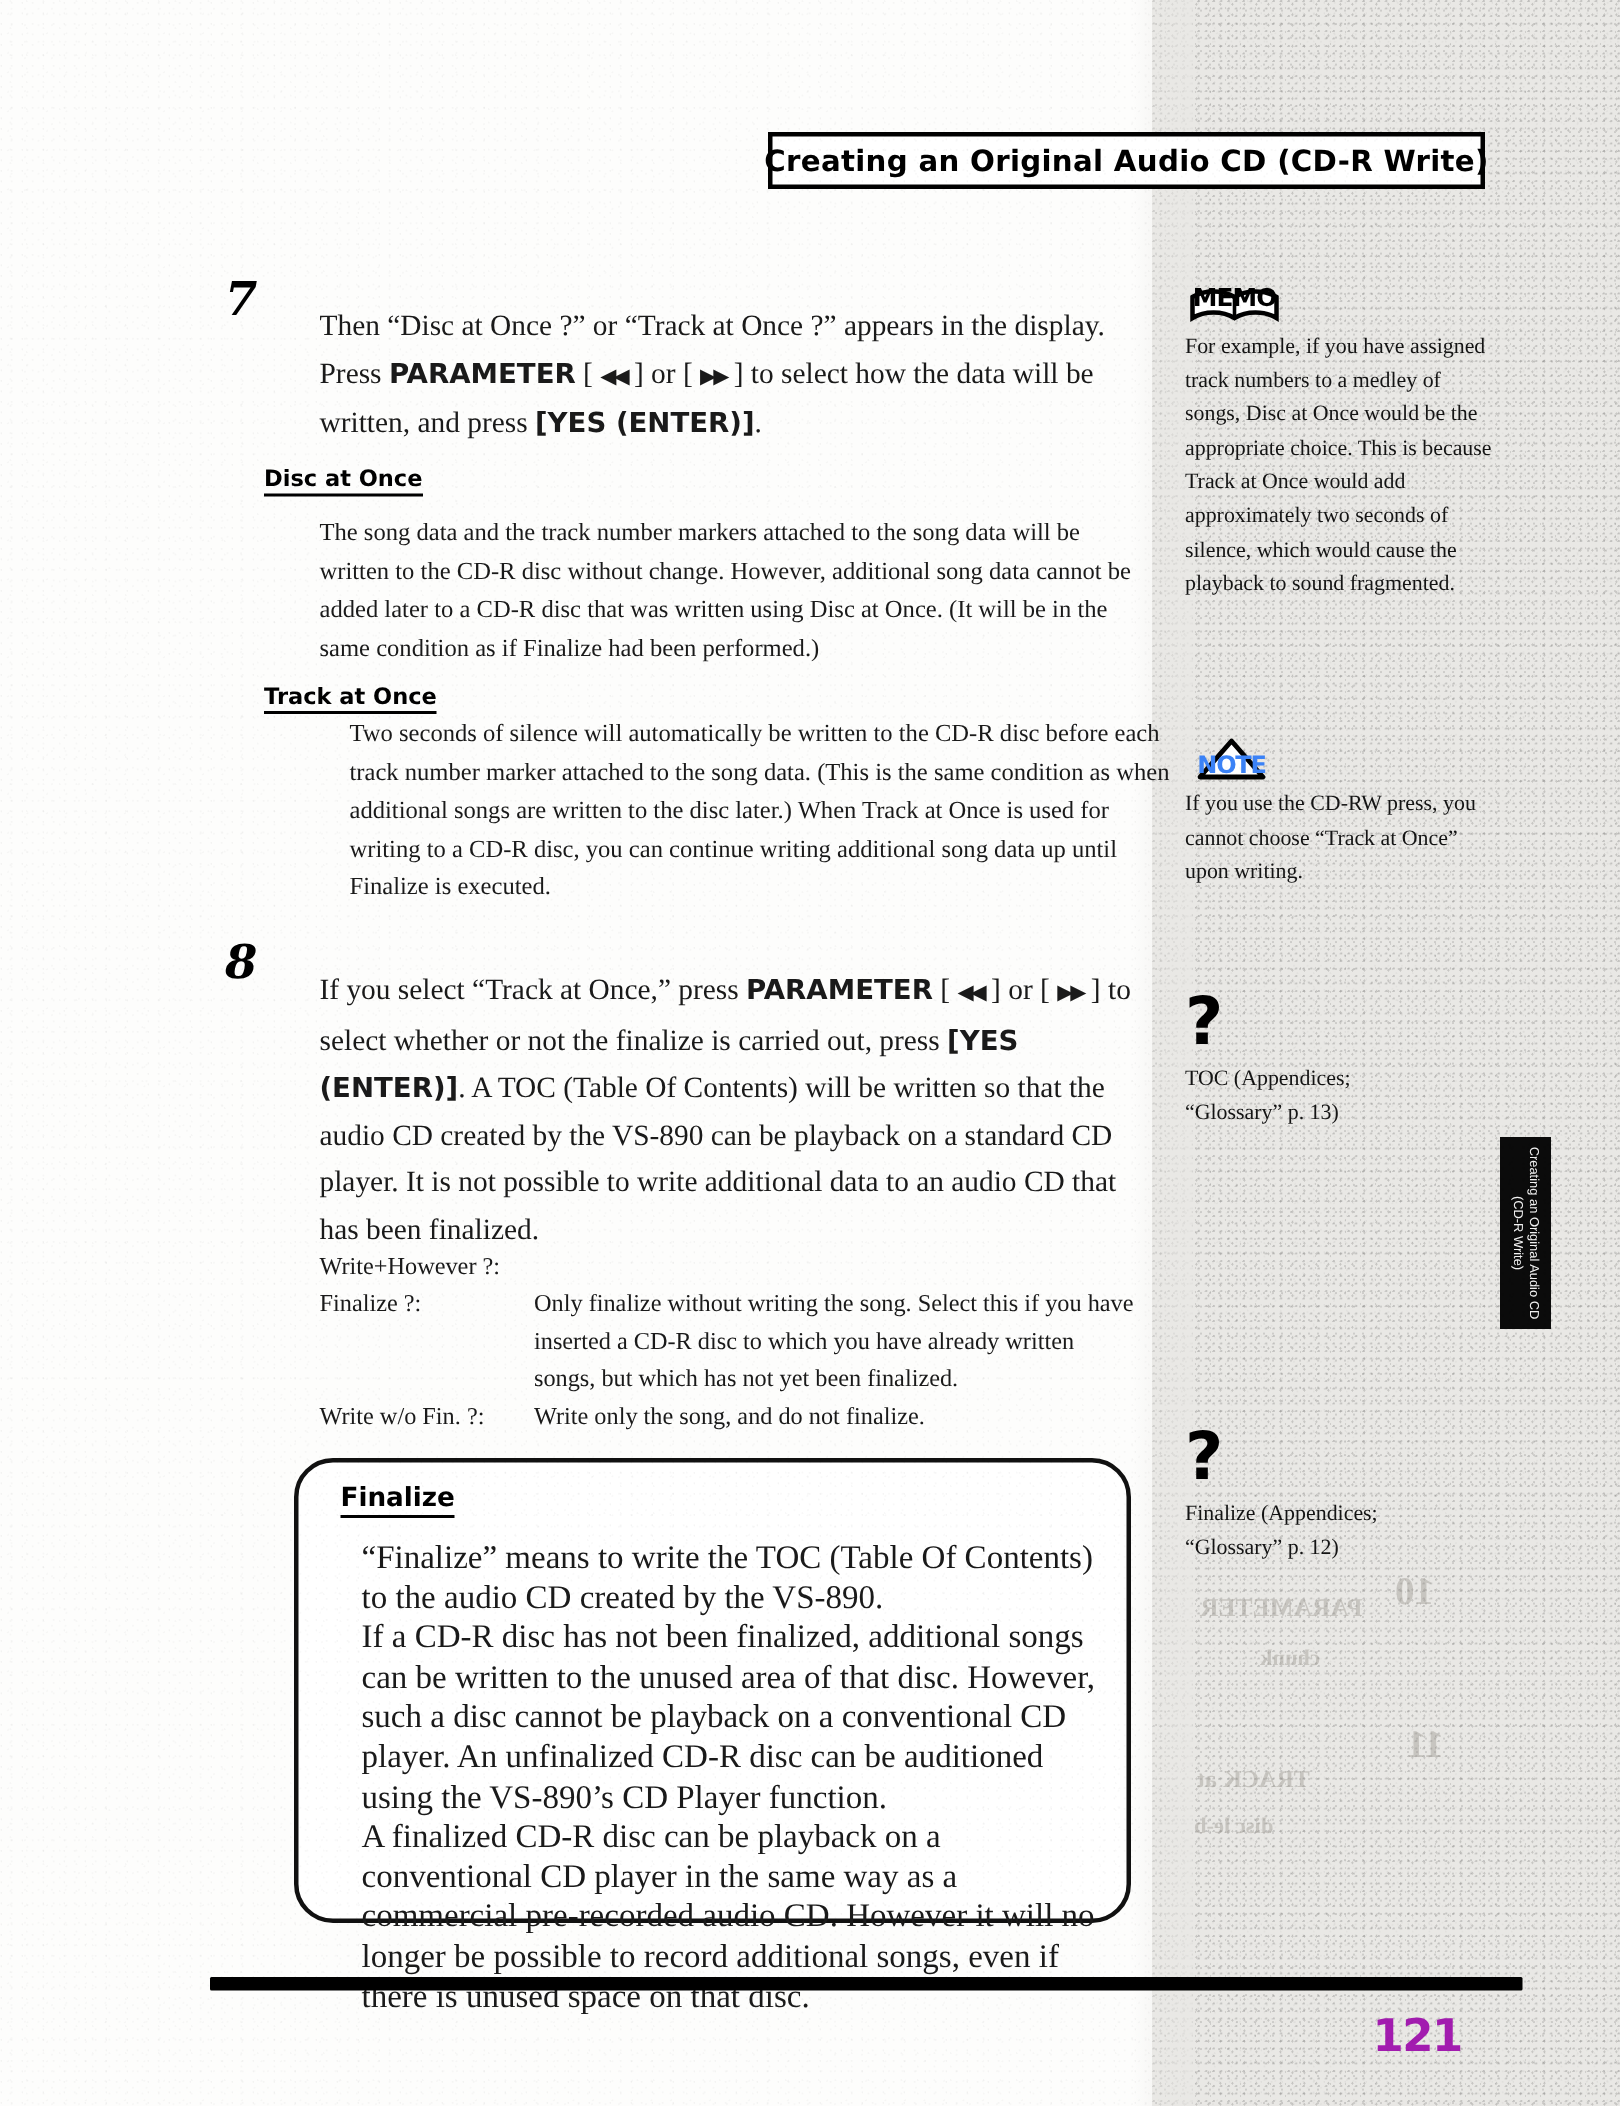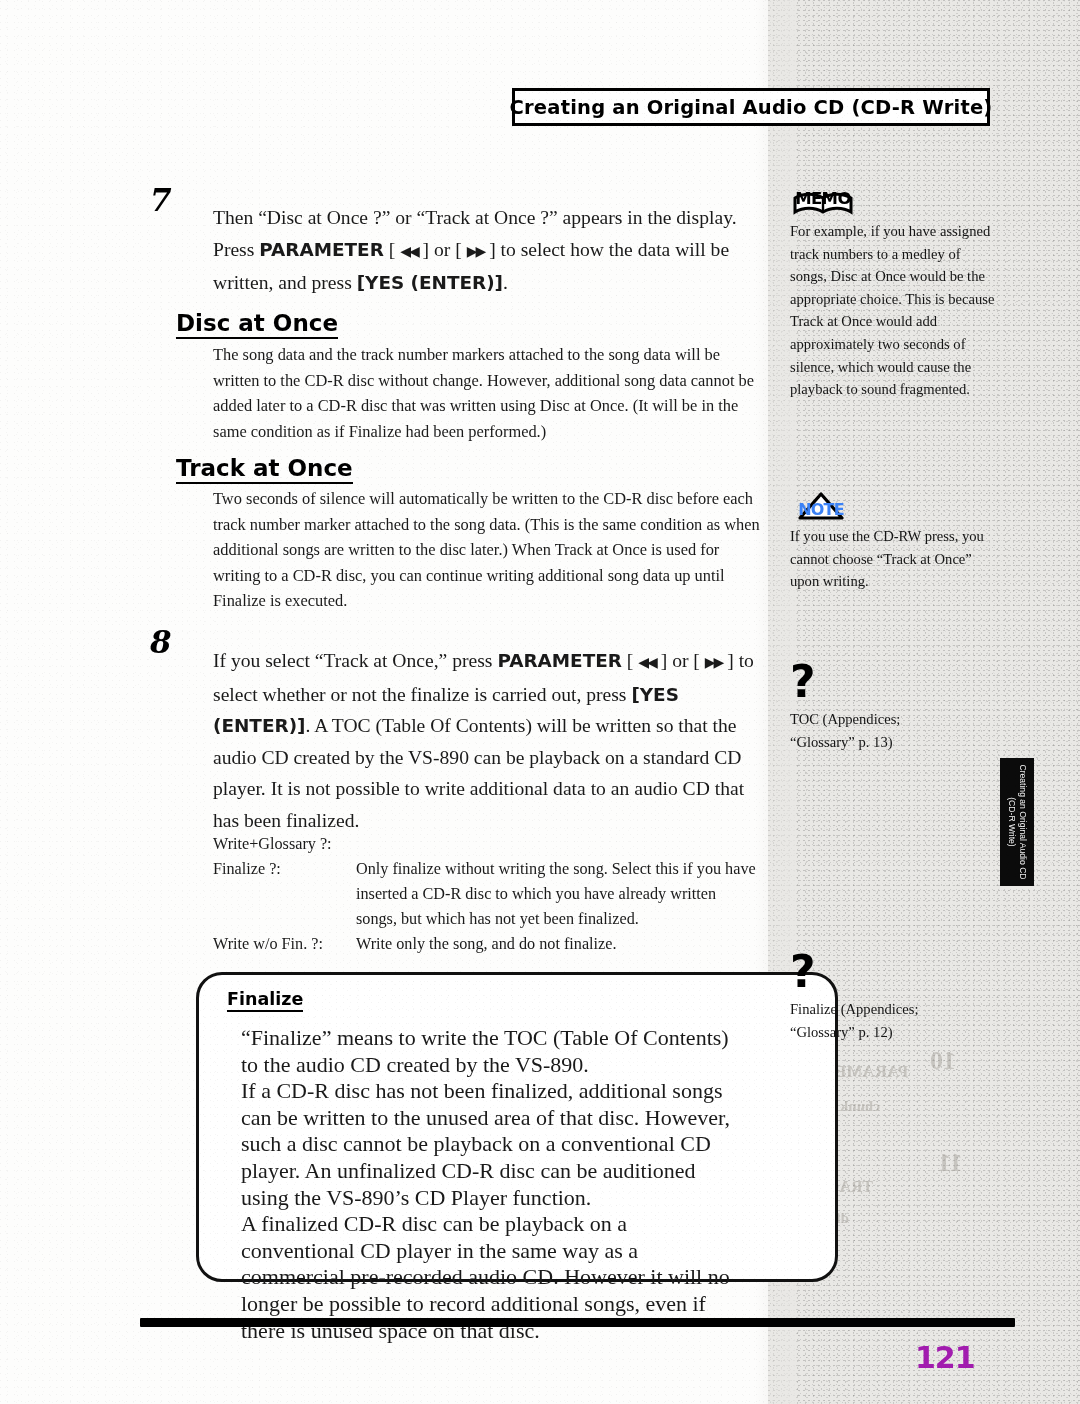--- a/index.html
+++ b/index.html
@@ -62,38 +62,38 @@
   }
   .step-body{
     position:absolute;left:213px;width:548px;
     font-size:19.6px;line-height:31.5px;text-align:left;
   }
   .step-body b{font-family:"DejaVu Sans", sans-serif;font-weight:bold;font-size:18.4px;}
   .arrow{font-family:"DejaVu Sans", sans-serif;font-size:14px;letter-spacing:-2px;}
 
   h3.sec{
     position:absolute;left:176px;margin:0;
-    font-family:"DejaVu Sans", sans-serif;font-weight:bold;font-size:23px;
+    font-family:"DejaVu Sans", sans-serif;font-weight:bold;font-size:15px;
     color:#000;border-bottom:2.4px solid #000;display:inline-block;
     padding-bottom:1px;
   }
   .sec-body{
     position:absolute;left:213px;width:548px;
     font-size:16.4px;line-height:25.6px;text-align:left;
   }
 
   
   .deflist{position:absolute;left:213px;top:832px;width:548px;font-size:16.2px;line-height:25px;}
   .deflist .row{display:flex;}
   .deflist .term{width:143px;flex:0 0 143px;}
   .deflist .desc{flex:1;}
 
   
   .fbox{
-    position:absolute;left:196px;top:972px;width:642px;height:310px;
+    position:absolute;left:196px;top:972px;width:558px;height:310px;
     border:3.4px solid #111;border-radius:26px;background:#fff;box-sizing:border-box;
   }
   .fbox h4{
     position:absolute;left:28px;top:14px;margin:0;
     font-family:"DejaVu Sans", sans-serif;font-weight:bold;font-size:17.5px;color:#000;
     border-bottom:2.4px solid #000;padding-bottom:1px;
   }
   .fbox .ftext{
     position:absolute;left:42px;top:50px;width:490px;
     font-size:22px;line-height:26.6px;
@@ -182,30 +182,30 @@
 
     <div class="step-num" style="top:182px;">7</div>
     <div class="step-body" style="top:202px;">
       <span>Then “Disc at Once ?” or “Track at Once ?” appears in the display. Press </span><b>PARAMETER</b><span> [ </span><span class="arrow">◀◀</span><span> ] or [ </span><span class="arrow">▶▶</span><span> ] to select how the data will be written, and press </span><b>[YES (ENTER)]</b><span>.</span>
     </div>
 
     <h3 class="sec" style="top:310px;">Disc at Once</h3>
     <div class="sec-body" style="top:342px;">The song data and the track number markers attached to the song data will be written to the CD-R disc without change. However, additional song data cannot be added later to a CD-R disc that was written using Disc at Once. (It will be in the same condition as if Finalize had been performed.)</div>
 
     <h3 class="sec" style="top:455px;">Track at Once</h3>
-    <div class="sec-body" style="top:486px;">Two seconds of silence will automatically be written to the CD-R disc before each track number marker attached to the song data. (This is the same condition as when additional songs are written to the disc later.) When Track at Once is used for writing to a CD-R disc, you can continue writing additional song data up until Finalize is executed.</div>
+    <div class="sec-body" style="top:476px;margin-left:20px;">Two seconds of silence will automatically be written to the CD-R disc before each track number marker attached to the song data. (This is the same condition as when additional songs are written to the disc later.) When Track at Once is used for writing to a CD-R disc, you can continue writing additional song data up until Finalize is executed.</div>
 
     <div class="step-num" style="top:624px;">8</div>
     <div class="step-body" style="top:645px;">
       <span>If you select “Track at Once,” press </span><b>PARAMETER</b><span> [ </span><span class="arrow">◀◀</span><span> ] or [ </span><span class="arrow">▶▶</span><span> ] to select whether or not the finalize is carried out, press </span><b>[YES (ENTER)]</b><span>. A TOC (Table Of Contents) will be written so that the audio CD created by the VS-890 can be playback on a standard CD player. It is not possible to write additional data to an audio CD that has been finalized.</span>
     </div>
 
     <div class="deflist">
       <div class="row">
-        <div class="term">Write+Glossary ?:</div>
+        <div class="term">Write+However ?:</div>
       </div>
       <div class="row">
         <div class="term">Finalize ?:</div>
         <div class="desc">Only finalize without writing the song. Select this if you have inserted a CD-R disc to which you have already written songs, but which has not yet been finalized.</div>
       </div>
       <div class="row">
         <div class="term">Write w/o Fin. ?:</div>
         <div class="desc">Write only the song, and do not finalize.</div>
       </div>
     </div>

